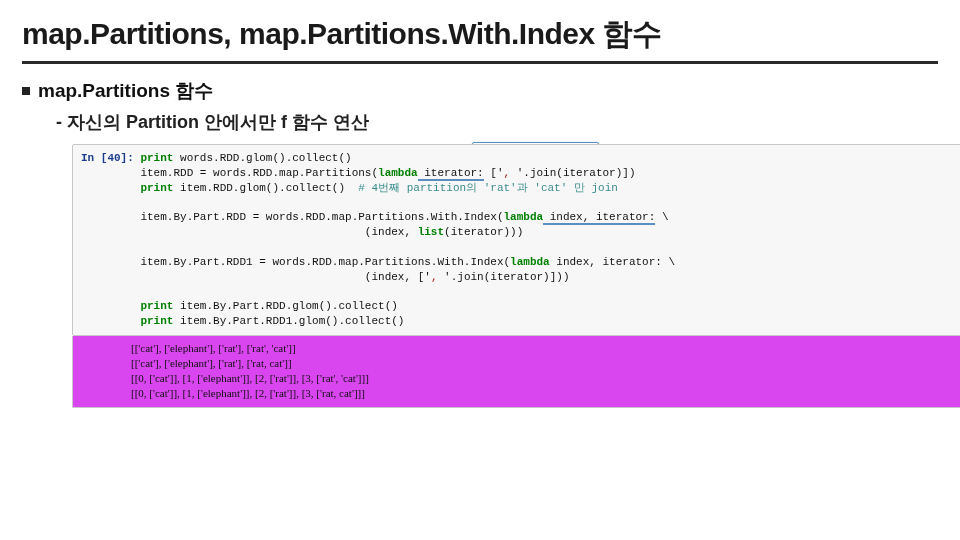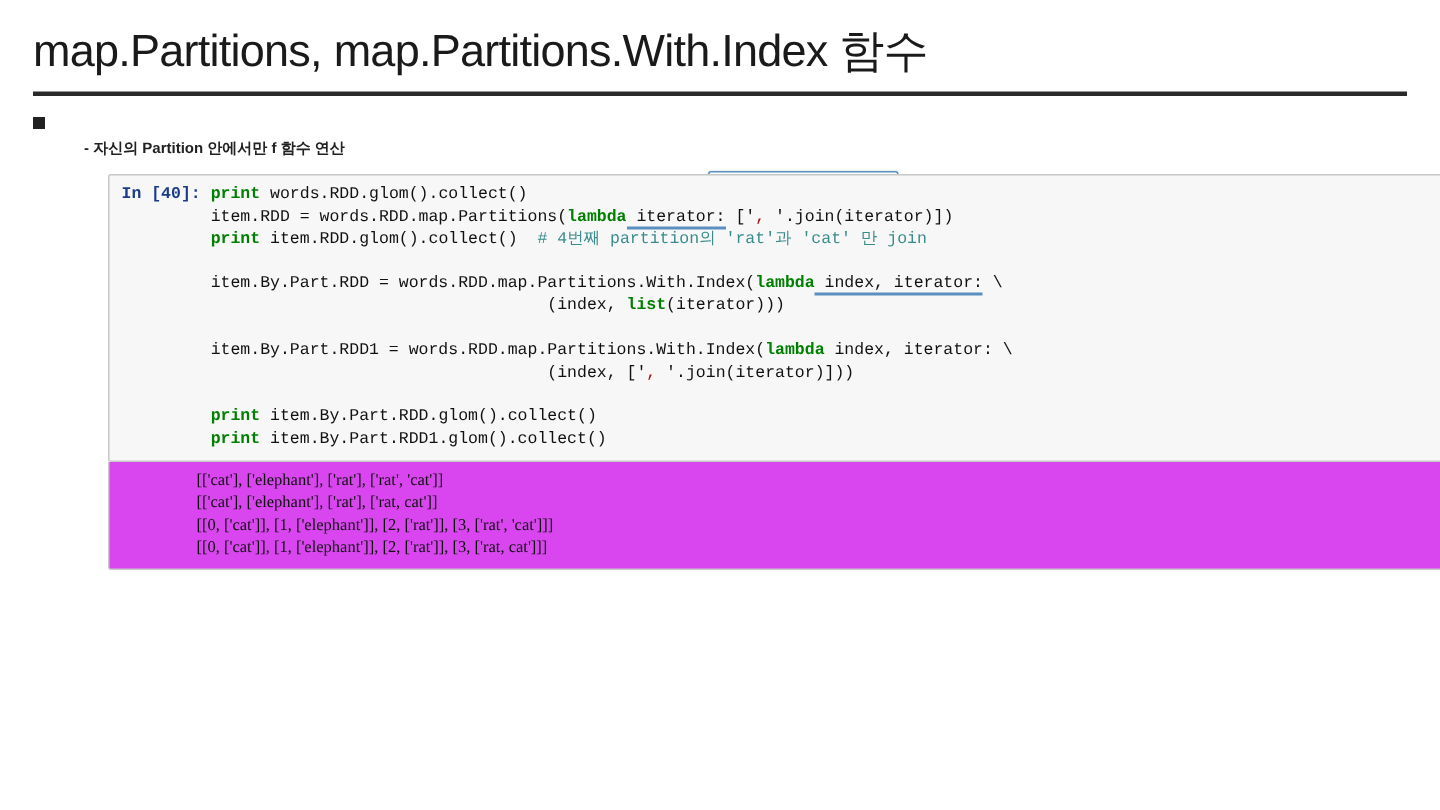--- a/index.html
+++ b/index.html
@@ -11,21 +11,21 @@
     background: #fff;
     font-family: "Malgun Gothic", "Helvetica Neue", Arial, sans-serif;
     color: #111;
     overflow: hidden;
   }
   .slide {
     padding: 10px 22px 0 22px;
   }
   .title {
     font-size: 30px;
-    font-weight: 400;
+    font-weight: 700;
     color: #1a1a1a;
     margin: 4px 0 6px 0;
     letter-spacing: -0.5px;
   }
   .rule {
     border: none;
     border-top: 3px solid #2a2a2a;
     margin: 0 0 14px 0;
   }
   .h2 {
@@ -37,21 +37,21 @@
   }
   .bullet-square {
     display: inline-block;
     width: 8px;
     height: 8px;
     background: #222;
     margin-right: 8px;
     flex: 0 0 auto;
   }
   .sub {
-    font-size: 10px;
+    font-size: 18px;
     font-weight: 600;
     margin: 4px 0 10px 34px;
     color: #222;
   }
   .sub::before {
     content: "- ";
   }
   .code-outer {
     position: relative;
     margin: 4px 0 0 18px;
@@ -109,20 +109,21 @@
 </head>
 <body>
 
 <div class="slide">
 
   <div class="title">map.Partitions, map.Partitions.With.Index 함수</div>
   <hr class="rule">
 
   <div class="h2">
     <span class="bullet-square"></span>
+    <span>map.Partitions 함수</span>
   </div>
   <div class="sub">자신의 Partition 안에서만 f 함수 연산</div>
 
 
   <div class="code-outer">
 
     <div class="callout c1">sequence 타입의 객체</div>
     <div class="callout c2">int, sequence 타입</div>
 
     <div class="code-box"><span class="prompt">In [40]:</span> <span class="kw-green">print</span><span> words.RDD.glom().collect()</span>

